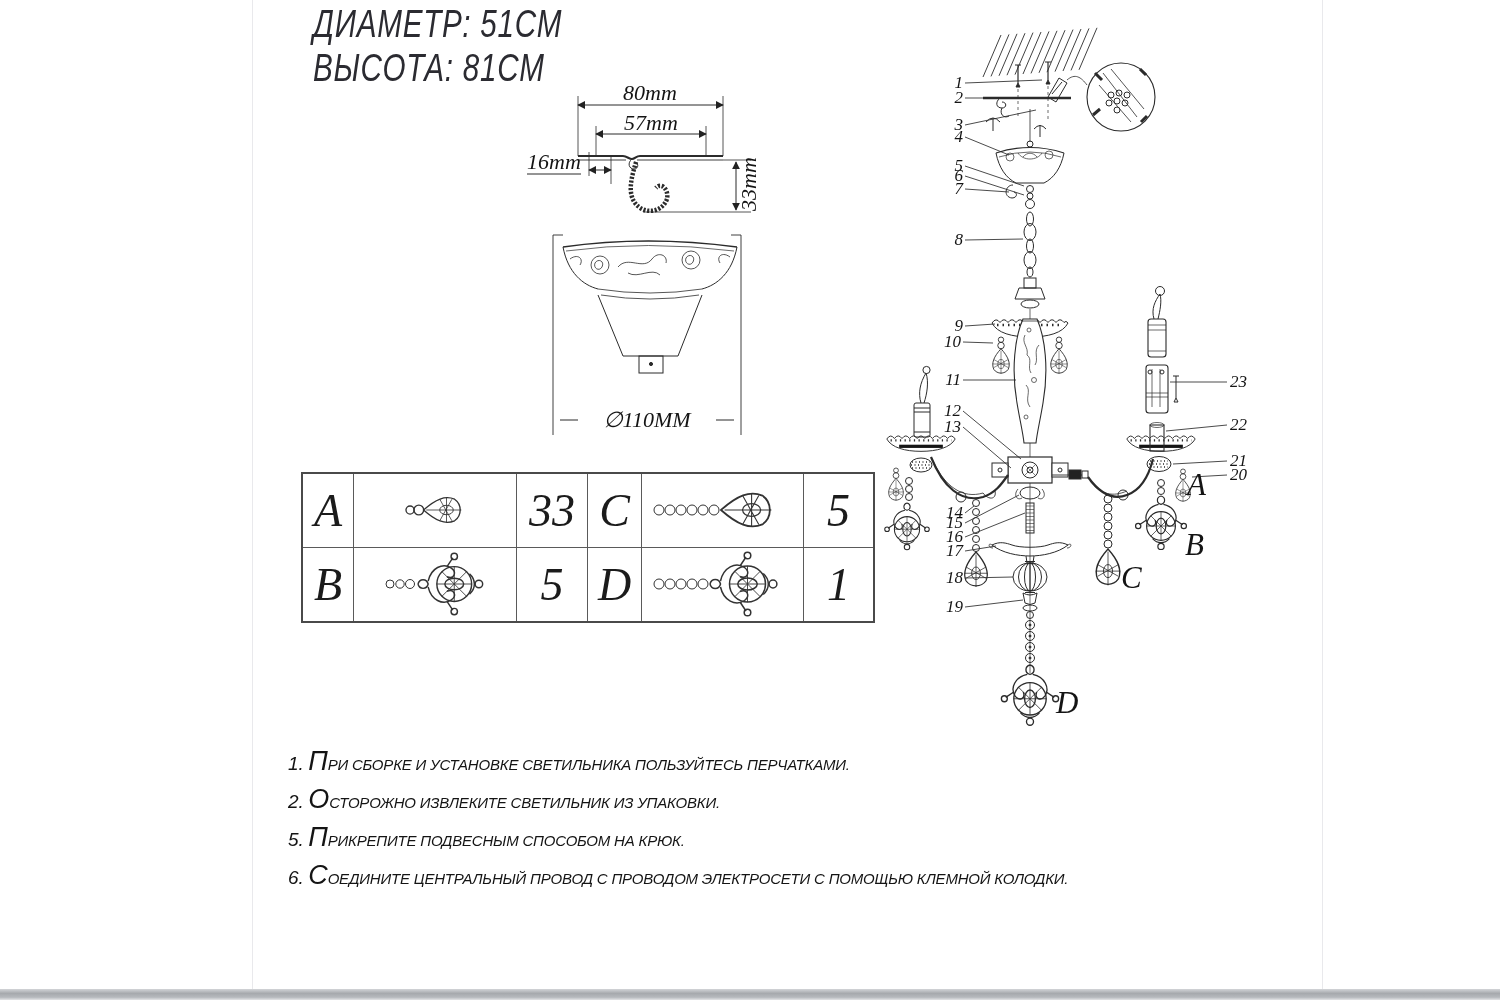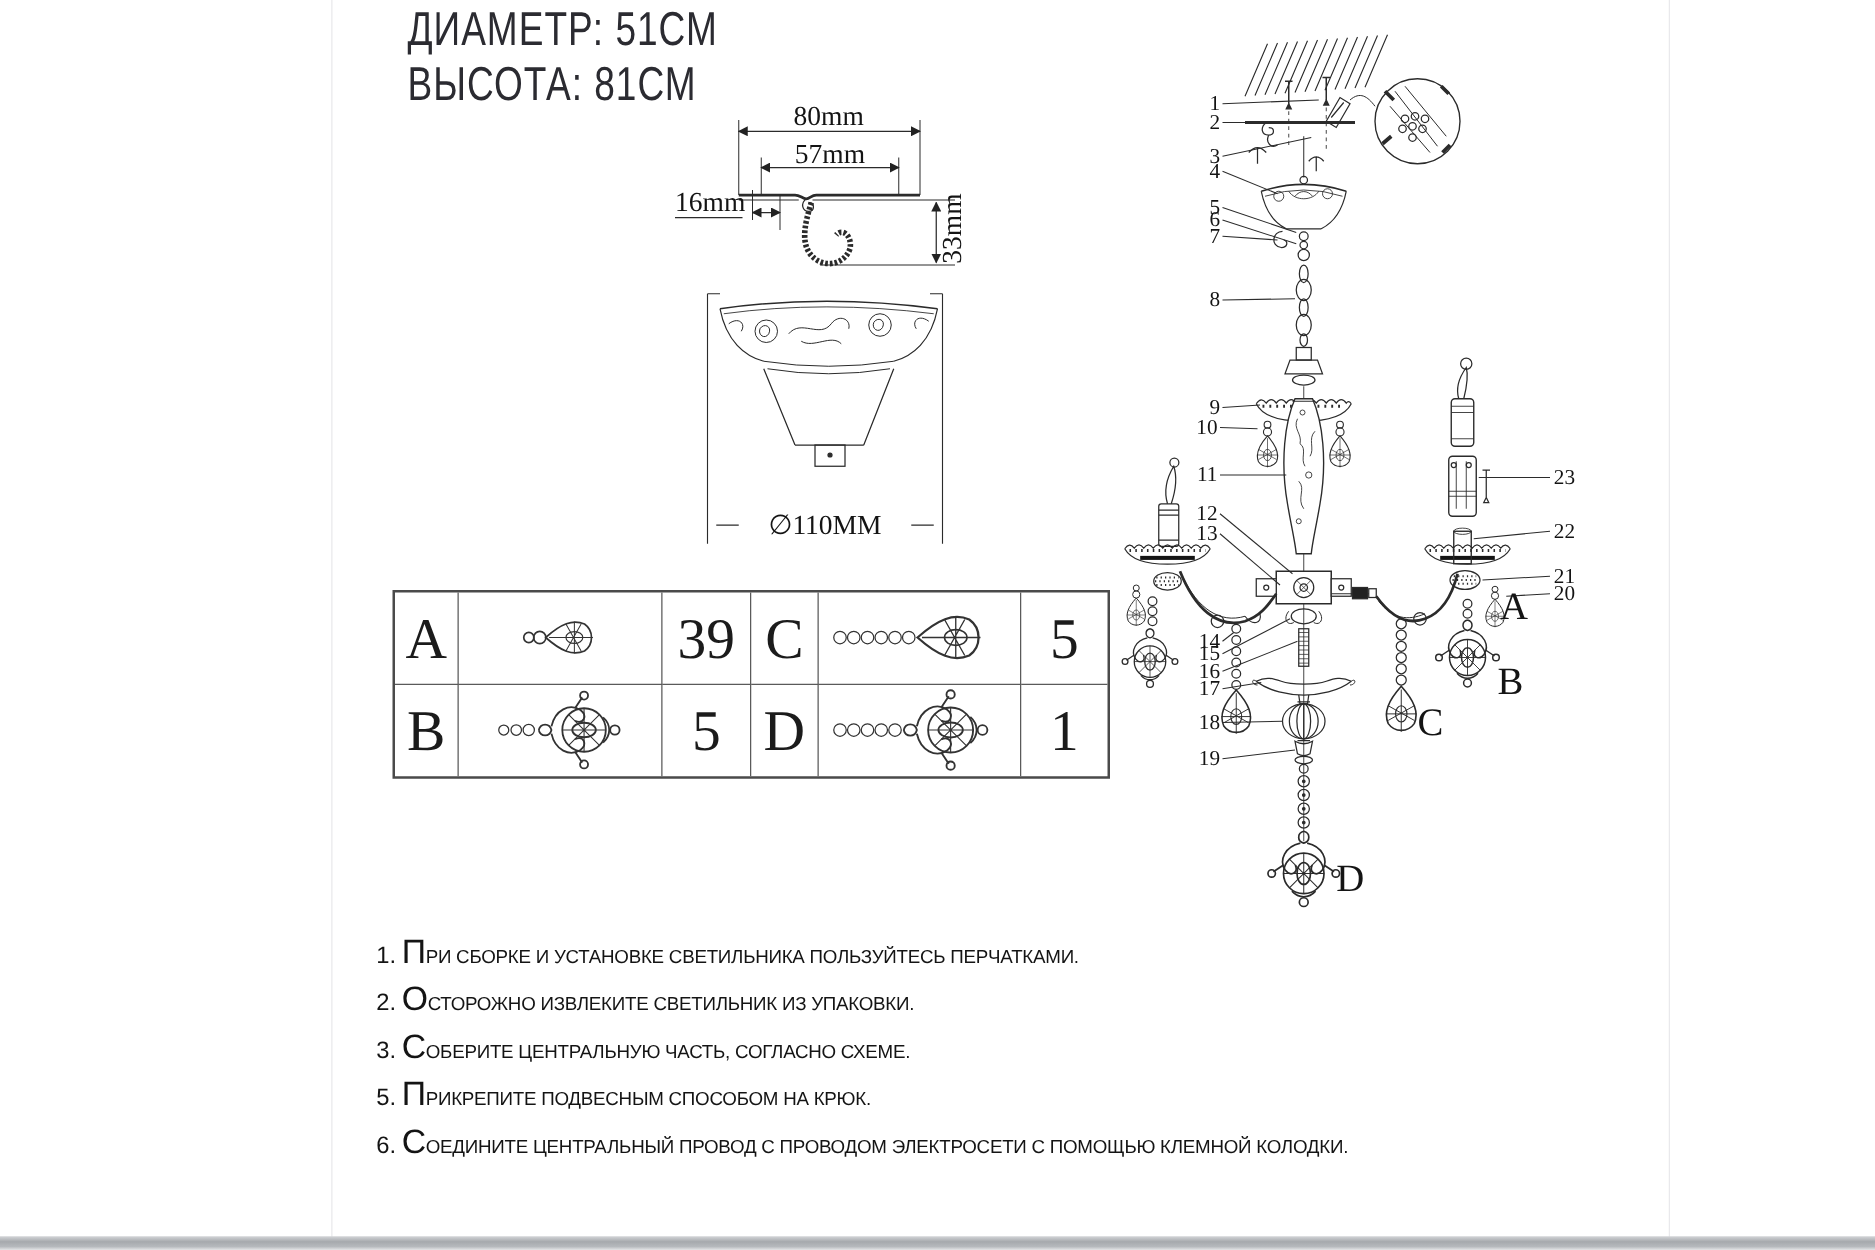--- a/index.html
+++ b/index.html
@@ -1,19 +1,19 @@
 <!DOCTYPE html>
 <html><head>
 <meta charset="utf-8">
 <style>
   html,body{margin:0;padding:0;}
   body{width:1500px;height:1000px;position:relative;background:#ffffff;overflow:hidden;
        font-family:"Liberation Sans",sans-serif;}
-  .card{position:absolute;left:265px;top:0;width:1069px;height:990px;background:#fff;
-        border-left:1px solid #e9e9ec;border-right:1px solid #e9e9ec;}
+  .card{position:absolute;left:252px;top:0;width:1069px;height:990px;background:#fff;
+        border-left:1px solid #e9e9ec;border-right:1px solid #e9e9ec;font-style:italic;}
   .spec{position:absolute;left:60px;top:2px;color:#2b2b31;font-size:38px;line-height:44px;
         text-transform:uppercase;letter-spacing:1px;transform:scaleX(.78);transform-origin:left top;
         white-space:nowrap;}
   .absv{position:absolute;}
   svg text{font-family:"Liberation Serif",serif;fill:#141414;}
   .dimtxt{font-size:22px;}
   .callout{font-size:17px;}
   .bigletter{font-size:31px;}
   
   .ptable{position:absolute;left:48px;top:472px;width:574px;height:151px;
@@ -138,21 +138,21 @@
 
   <div class="ptable">
     <div class="pcell">A</div>
     <div class="pcell">
       <svg width="150" height="62" viewBox="0 0 150 62">
         <g stroke="#333" fill="none">
             <use href="#dropA" transform="translate(46,31) rotate(-90) scale(1.35)"></use>
           </g>
       </svg>
     </div>
-    <div class="pcell">39</div>
+    <div class="pcell">33</div>
     <div class="pcell">C</div>
     <div class="pcell">
       <svg width="160" height="62" viewBox="0 0 160 62">
         <g stroke="#333" fill="none">
           <circle cx="16" cy="31" r="5"></circle>
             <circle cx="27" cy="31" r="5"></circle>
           <circle cx="38" cy="31" r="5"></circle>
             <circle cx="49" cy="31" r="5"></circle>
           <circle cx="60" cy="31" r="5"></circle>
             <circle cx="71" cy="31" r="5"></circle>
@@ -438,24 +438,20 @@
   <div class="instructions">
     <div class="iline">
       <span class="inum">1.</span>
       <span class="itext">При сборке и установке светильника пользуйтесь перчатками.</span>
     </div>
     <div class="iline">
       <span class="inum">2.</span>
       <span class="itext">Осторожно извлеките светильник из упаковки.</span>
     </div>
     <div class="iline">
-      <span class="inum">3.</span>
-      <span class="itext">Соберите центральную часть, согласно схеме.</span>
-    </div>
-    <div class="iline">
       <span class="inum">5.</span>
       <span class="itext">Прикрепите подвесным способом  на крюк.</span>
     </div>
     <div class="iline">
       <span class="inum">6.</span>
       <span class="itext">Соедините центральный провод с проводом электросети с помощью клемной колодки.</span>
     </div>
   </div>
 
 </div>

